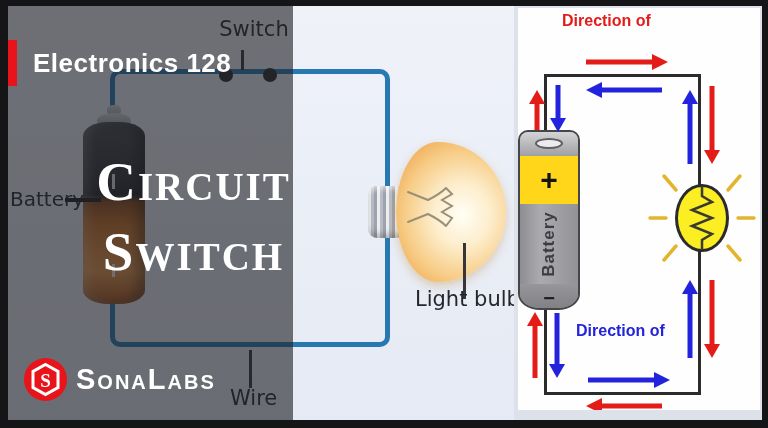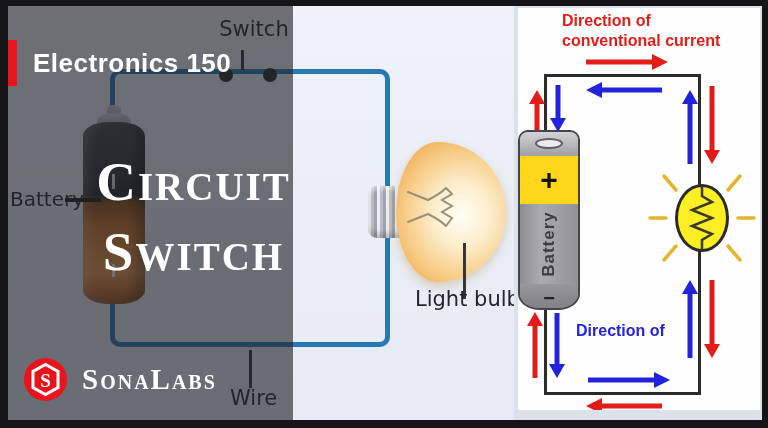--- a/index.html
+++ b/index.html
@@ -74,21 +74,21 @@
     position:absolute; left:0; top:141px; width:285px; z-index:3; text-align:center;
     color:#ffffff; font-family:"Liberation Serif", serif; font-variant:small-caps;
     font-weight:600; font-size:55px; line-height:70px; letter-spacing:2px;margin-left:43px;
   }
   #brand { position:absolute; left:16px; top:352px; z-index:3; display:flex; align-items:center; }
   #brand-logo {
     width:43px; height:43px; border-radius:50%; background:#e8131b;
     display:flex; align-items:center; justify-content:center;
   }
   #brand-name {
-    margin-left:15px; color:#ffffff; font-family:Liberation Serif, serif;
+    margin-left:9px; color:#ffffff; font-family:Liberation Sans, sans-serif;
     font-variant:small-caps; font-weight:bold; font-size:29px; letter-spacing:2px;
     white-space:nowrap;
   }
   
   #right-scene {
     position:absolute; left:514px; top:6px; width:248px; height:414px;
     background:#dde1ea;
   }
   #right-panel {
     position:absolute; left:4px; top:2px; width:242px; height:402px;
@@ -165,21 +165,21 @@
 
     <div class="pointer-line" style="left:241px; top:344px; height:38px;"></div>
     <div class="img-label" style="left:222px; top:380px;">Wire</div>
 
     <div class="pointer-line" style="left:455px; top:237px; height:56px;"></div>
     <div class="img-label" style="left:407px; top:281px;">Light bulb</div>
 
     <div id="overlay"></div>
 
     <div id="accent-bar"></div>
-    <div id="course-label">Electronics 150</div>
+    <div id="course-label">Electronics 128</div>
 
     <div id="main-title">
       <div>Circuit</div>
       <div>Switch</div>
     </div>
 
     <div id="brand">
       <div id="brand-logo">
         <svg width="43" height="43" viewBox="0 0 43 43">
           <polygon points="21.5,6.5 34,13.5 34,29.5 21.5,36.5 9,29.5 9,13.5" fill="none" stroke="#ffffff" stroke-width="3"></polygon>
@@ -188,21 +188,20 @@
       </div>
       <div id="brand-name">SonaLabs</div>
     </div>
   </div>
 
   <div id="right-scene">
     <div id="right-panel">
 
       <div id="caption-conventional" class="caption">
         <div>Direction of</div>
-        <div>conventional current</div>
       </div>
 
       <div id="circuit-rect"></div>
 
       <div id="battery-right">
         <div id="br-cap">
           <div id="br-nub"></div>
         </div>
         <div id="br-plus-band">+</div>
         <div id="br-body">

